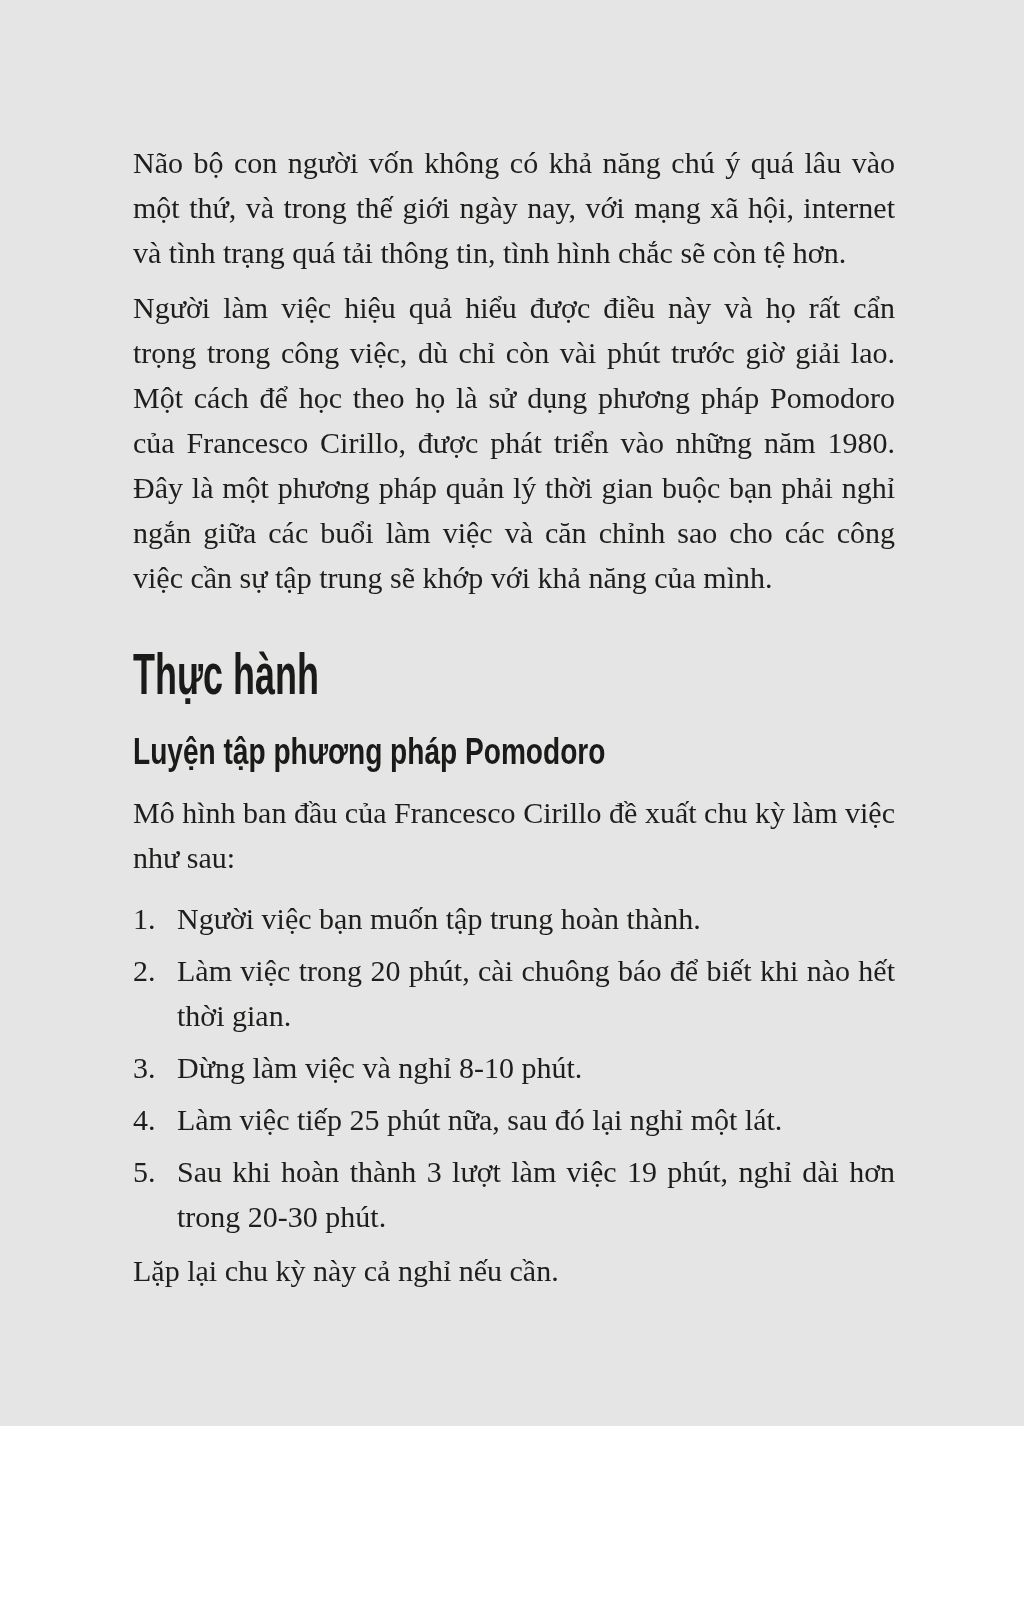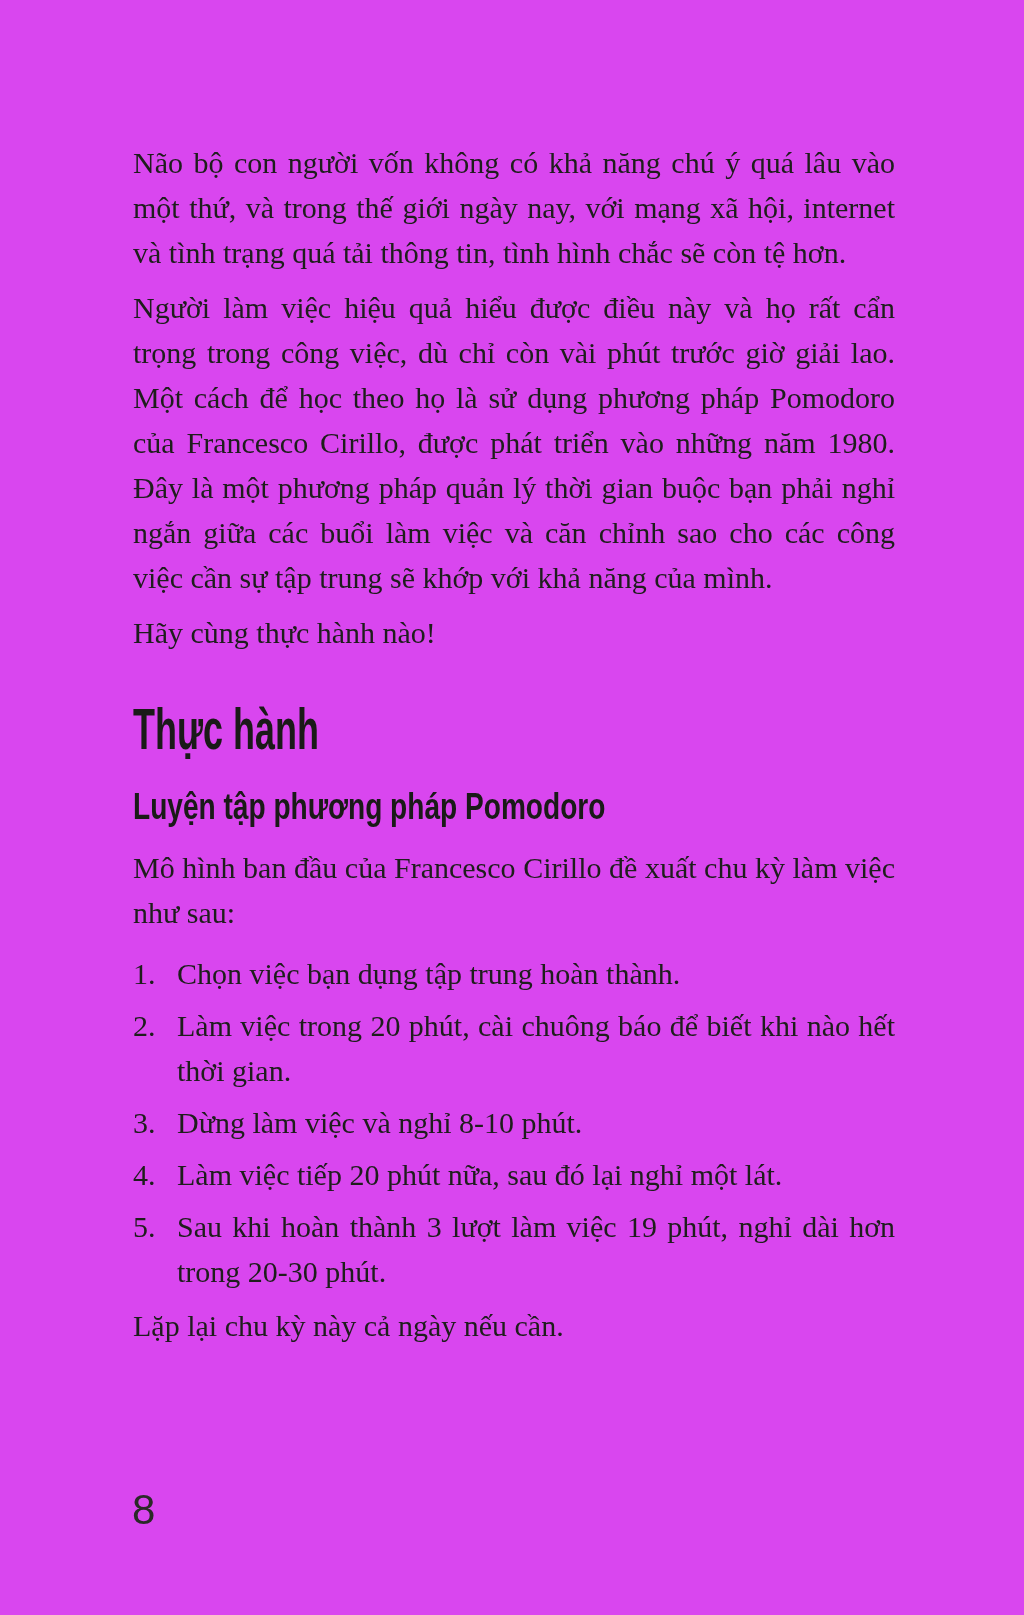--- a/index.html
+++ b/index.html
@@ -4,22 +4,22 @@
 <style>
   html, body {
     margin: 0;
     padding: 0;
     background: #ffffff;
     font-family: "Liberation Serif", serif;
   }
   .page {
     position: relative;
     width: 1024px;
-    height: 1615px;
-    background: #d946ef;
+    height: 1426px;
+    background: #e5e5e5;
     overflow: hidden;
     box-sizing: border-box;
   }
   .content {
     position: absolute;
     top: 140px;
     left: 133px;
     width: 762px;
   }
   .body-text {
@@ -102,49 +102,48 @@
 </head>
 <body>
 
 <div class="page">
   <div class="content">
 
     <p class="body-text just">Não bộ con người vốn không có khả năng chú ý quá lâu vào một thứ, và trong thế giới ngày nay, với mạng xã hội, internet và tình trạng quá tải thông tin, tình hình chắc sẽ còn tệ hơn.</p>
 
     <p class="body-text just">Người làm việc hiệu quả hiểu được điều này và họ rất cẩn trọng trong công việc, dù chỉ còn vài phút trước giờ giải lao. Một cách để học theo họ là sử dụng phương pháp Pomodoro của Francesco Cirillo, được phát triển vào những năm 1980. Đây là một phương pháp quản lý thời gian buộc bạn phải nghỉ ngắn giữa các buổi làm việc và căn chỉnh sao cho các công việc cần sự tập trung sẽ khớp với khả năng của mình.</p>
 
-    <p class="body-text exclaim">Hãy cùng thực hành nào!</p>
 
     <h1 class="heading">Thực hành</h1>
 
     <h2 class="subheading">Luyện tập phương pháp Pomodoro</h2>
 
     <p class="body-text just lead">Mô hình ban đầu của Francesco Cirillo đề xuất chu kỳ làm việc như sau:</p>
 
     <ol class="steps">
       <li class="step">
         <span class="step-number">1.</span>
-        <span class="step-text">Chọn việc bạn dụng tập trung hoàn thành.</span>
+        <span class="step-text">Người việc bạn muốn tập trung hoàn thành.</span>
       </li>
       <li class="step">
         <span class="step-number">2.</span>
         <span class="step-text">Làm việc trong 20 phút, cài chuông báo để biết khi nào hết thời gian.</span>
       </li>
       <li class="step">
         <span class="step-number">3.</span>
         <span class="step-text">Dừng làm việc và nghỉ 8-10 phút.</span>
       </li>
       <li class="step">
         <span class="step-number">4.</span>
-        <span class="step-text">Làm việc tiếp 20 phút nữa, sau đó lại nghỉ một lát.</span>
+        <span class="step-text">Làm việc tiếp 25 phút nữa, sau đó lại nghỉ một lát.</span>
       </li>
       <li class="step">
         <span class="step-number">5.</span>
         <span class="step-text">Sau khi hoàn thành 3 lượt làm việc 19 phút, nghỉ dài hơn trong 20-30 phút.</span>
       </li>
     </ol>
 
-    <p class="body-text closing">Lặp lại chu kỳ này cả ngày nếu cần.</p>
+    <p class="body-text closing">Lặp lại chu kỳ này cả nghỉ nếu cần.</p>
 
   </div>
 
   <div class="page-number">8</div>
 </div>
 
 </body></html>

